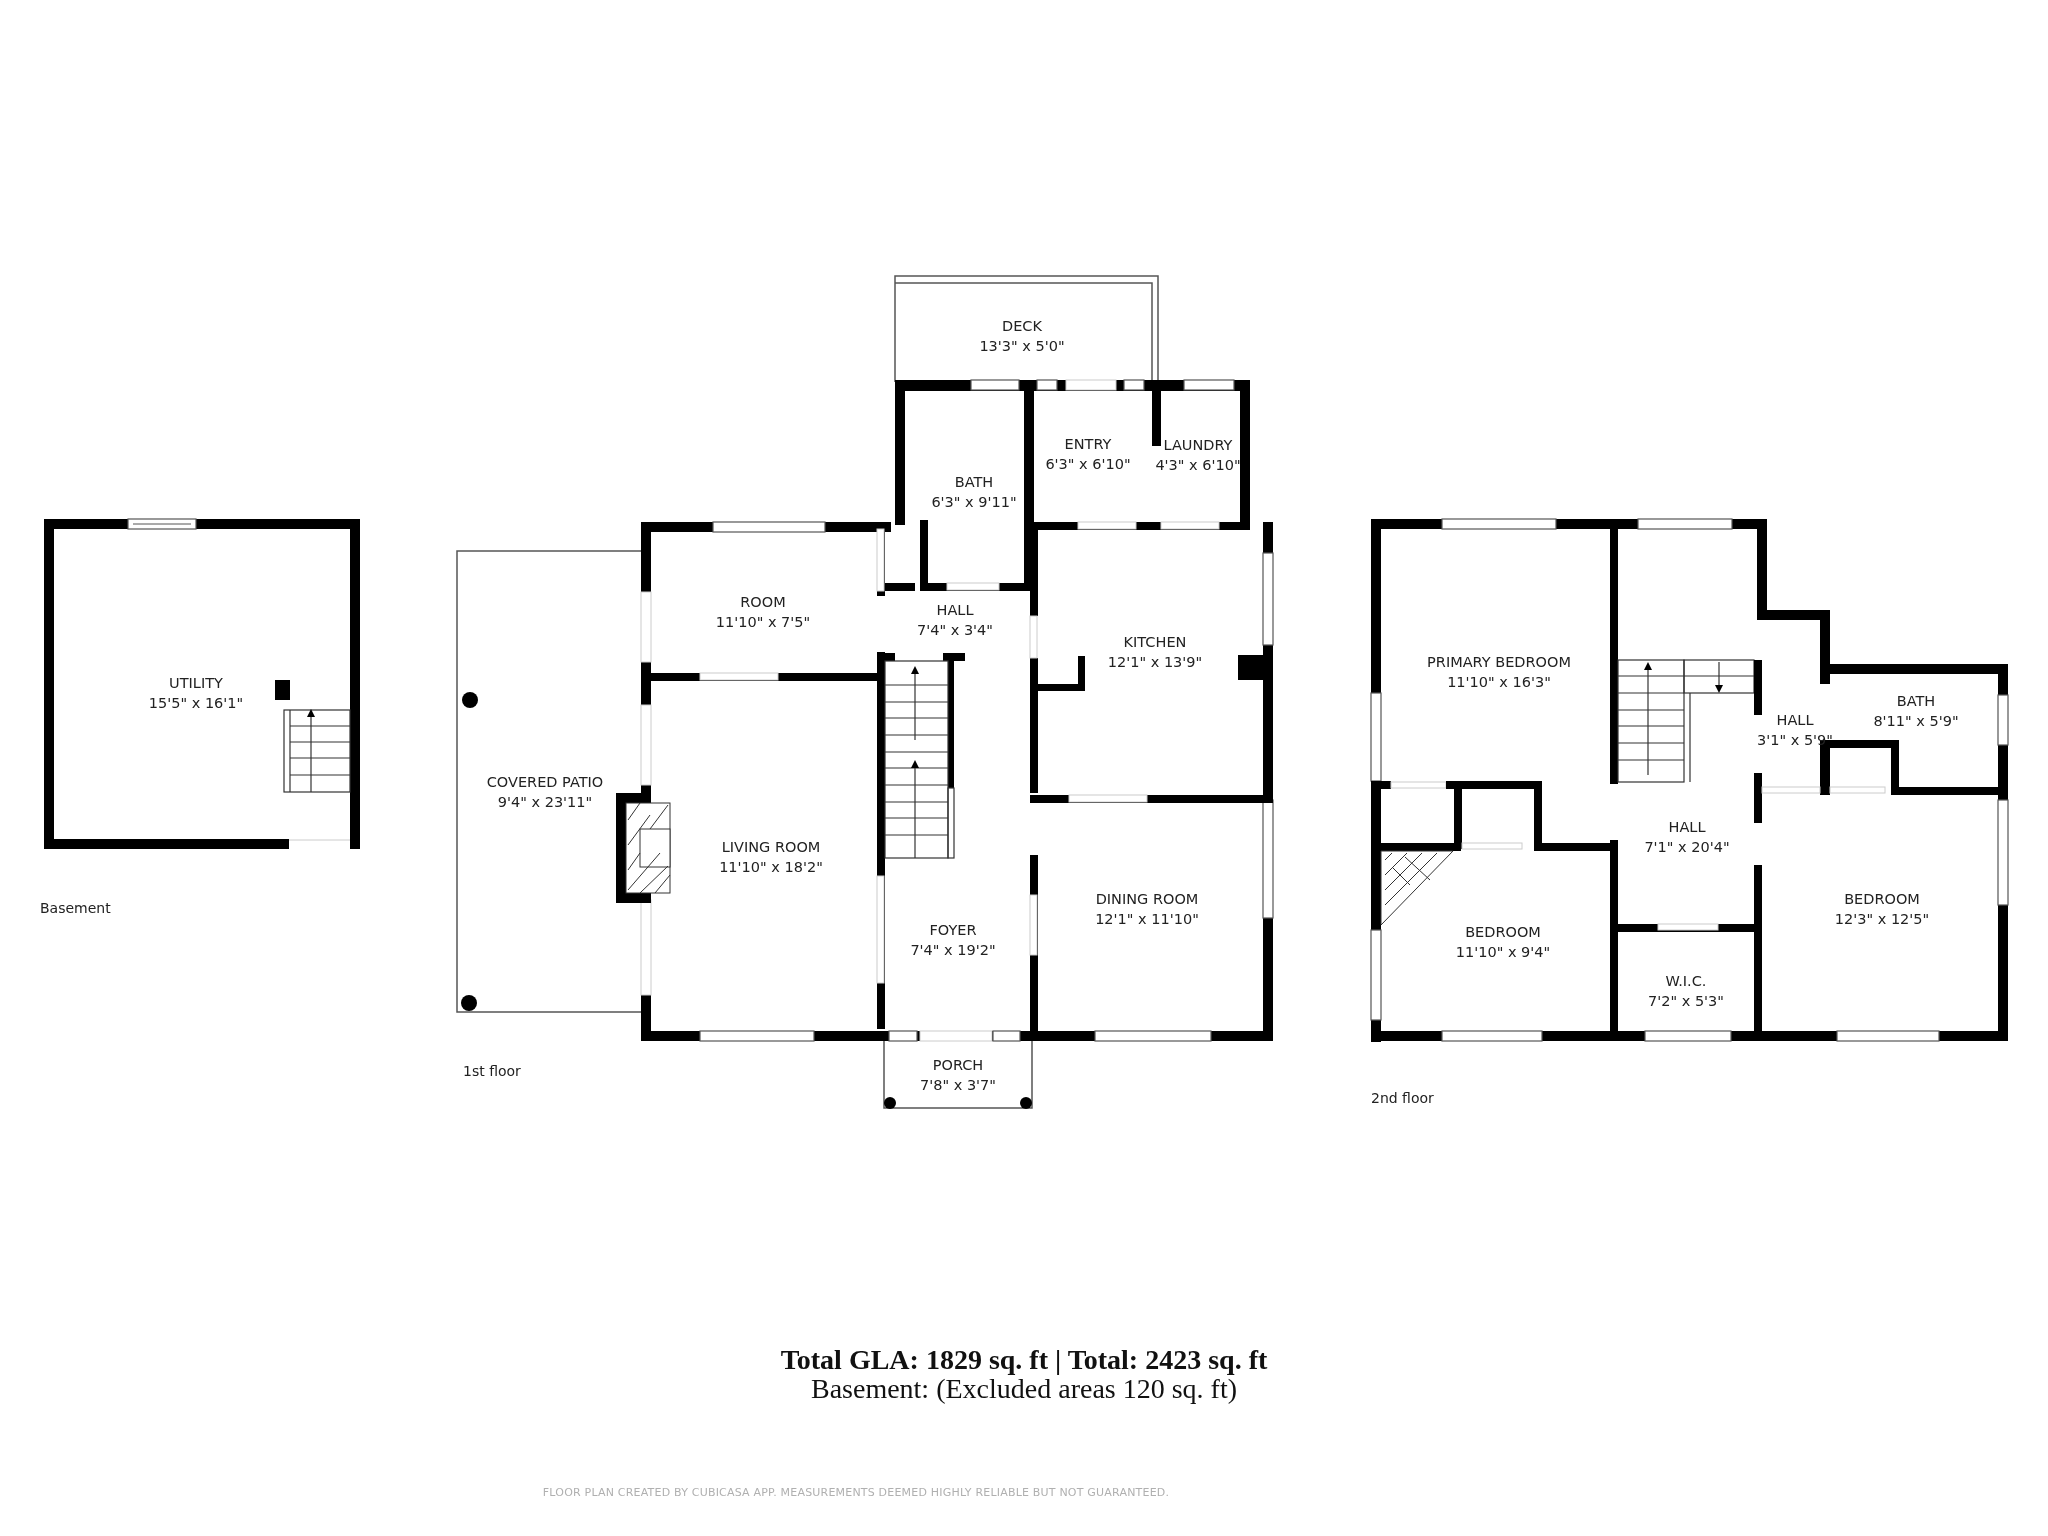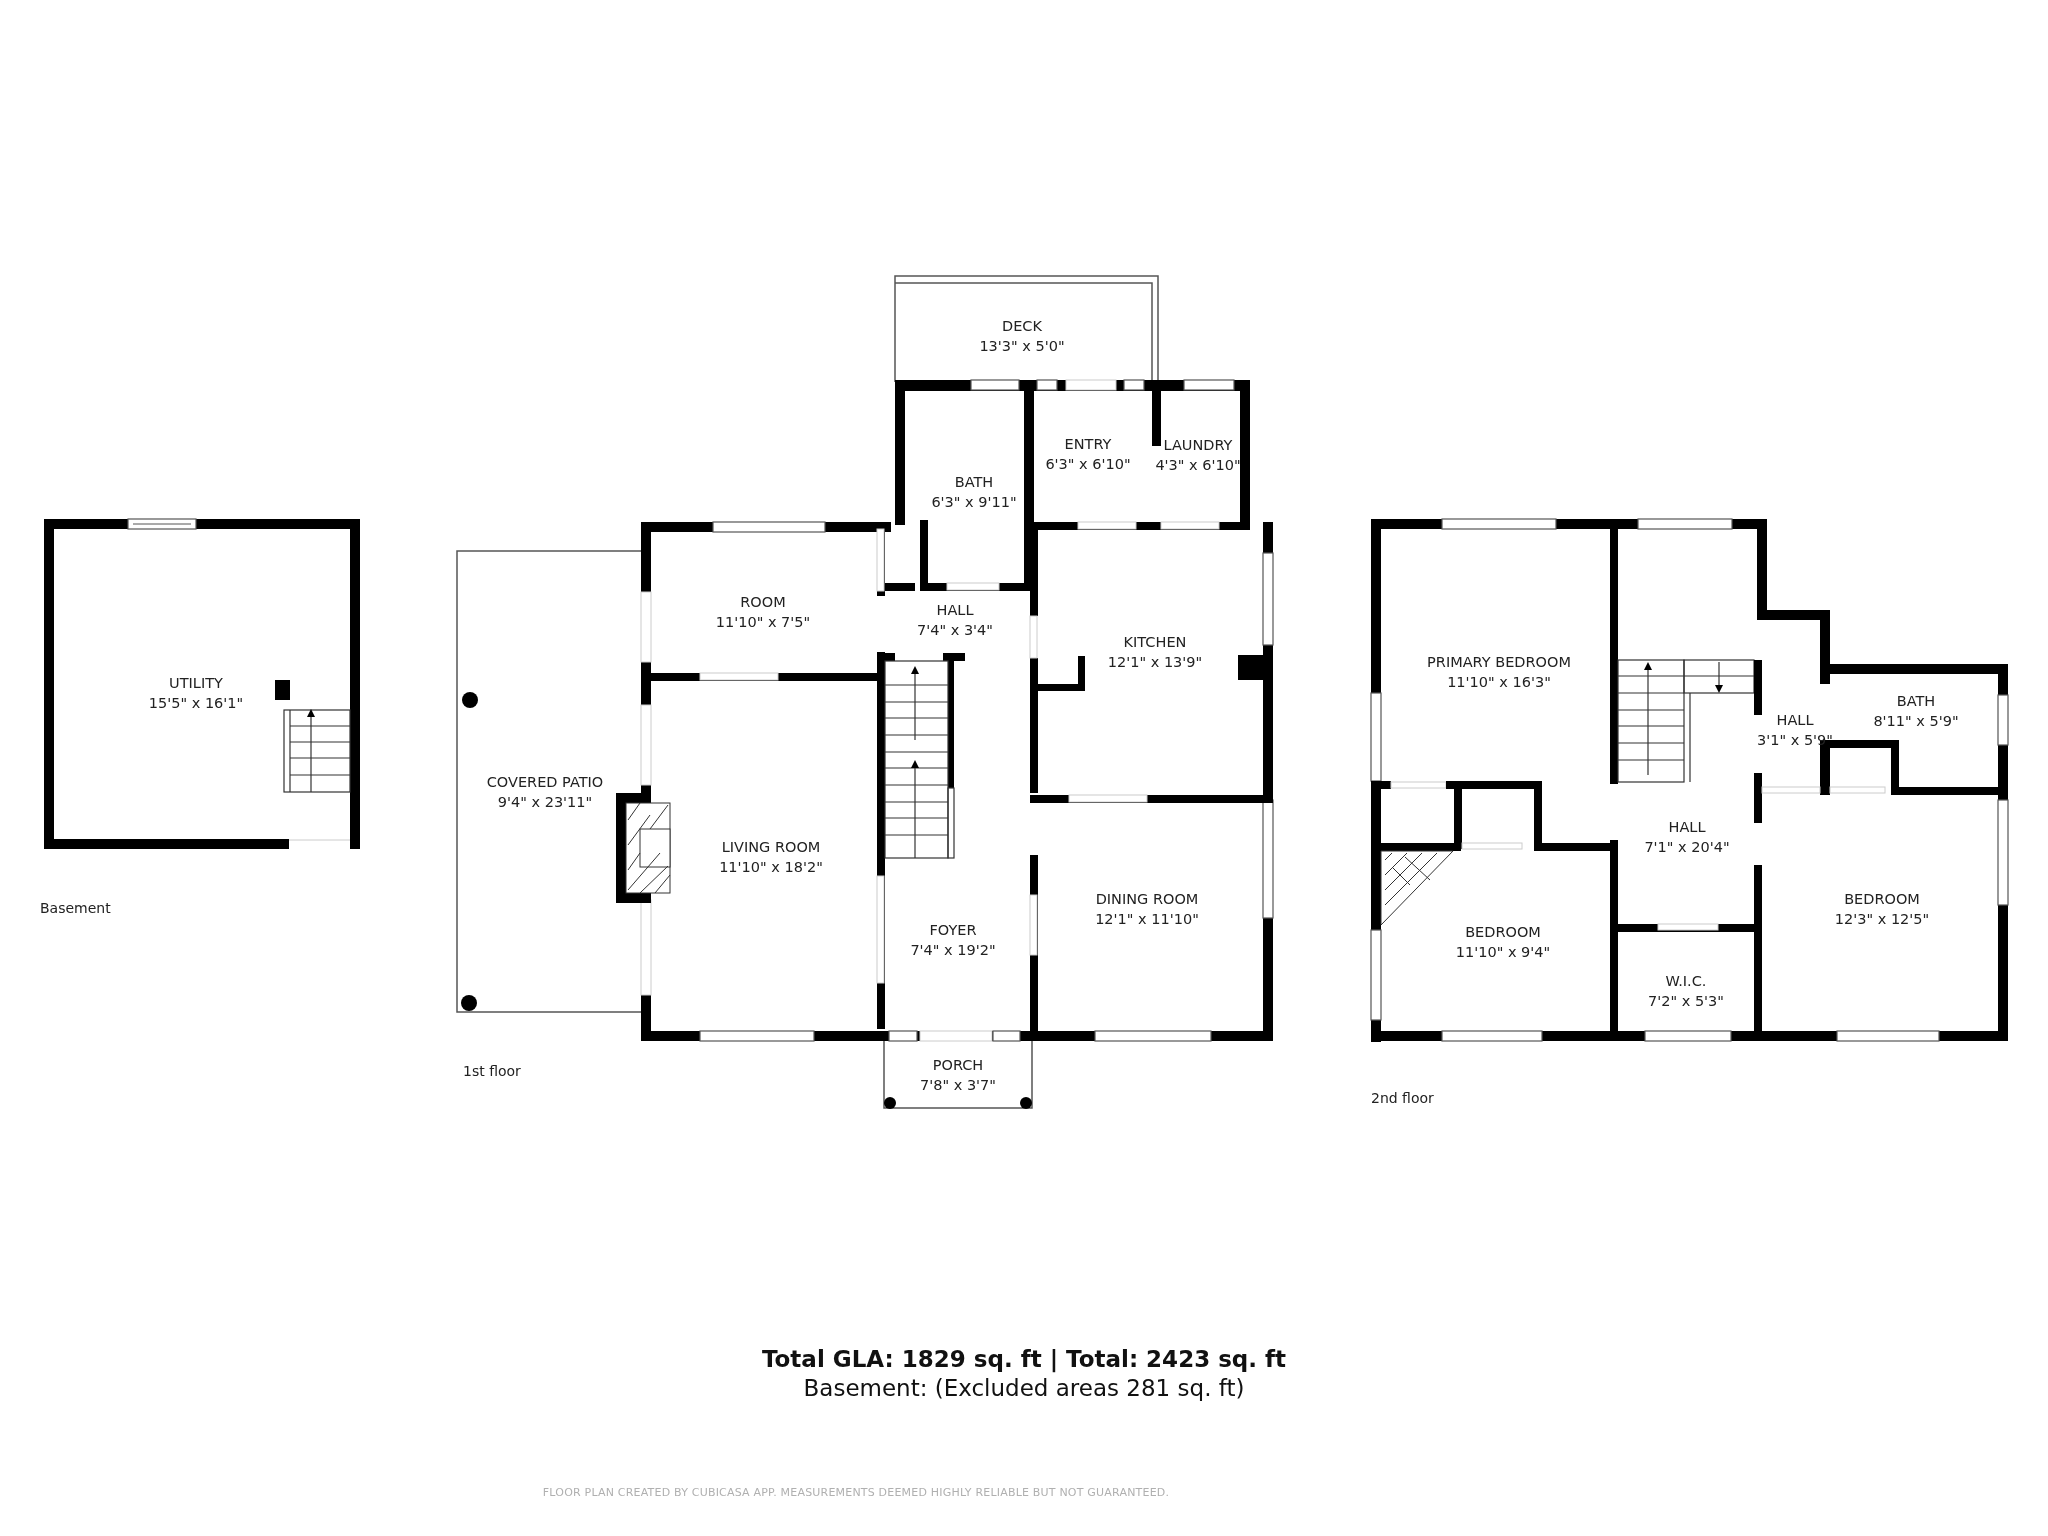--- a/index.html
+++ b/index.html
@@ -8,21 +8,21 @@
   svg#plan { position: absolute; left: 0; top: 0; }
   .room-label { font-family: "DejaVu Sans", sans-serif; font-size: 14.5px; fill: #222; text-anchor: middle; }
   .floor-label { font-family: "DejaVu Sans", sans-serif; font-size: 14px; fill: #222; }
   .wall { fill: #000; }
   .thin { fill: none; stroke: #555; stroke-width: 1.5; }
   .win { fill: #fff; stroke: #555; stroke-width: 1.2; }
   .door { fill: #fff; stroke: #ccc; stroke-width: 1; }
   .stair { fill: none; stroke: #333; stroke-width: 1.2; }
   .hatch { fill: none; stroke: #333; stroke-width: 1; }
   #summary { position: absolute; left: 0; width: 2048px; top: 1345px; text-align: center; }
-  #summary .line { font-size: 23px; line-height: 29px; color: #111; }
+  #summary .line { font-size: 28px; line-height: 29px; color: #111; font-family: Liberation Serif, serif; }
   #summary .bold { font-weight: bold; }
   #disclaimer { position: absolute; left: 0; width: 1712px; top: 1486px; text-align: center;
                 font-size: 11px; color: #b0b0b0; letter-spacing: 0.2px; }
 </style>
 </head>
 <body>
 
 <svg id="plan" width="2048" height="1536" viewBox="0 0 2048 1536" xmlns="http://www.w3.org/2000/svg">
 
   <g>
@@ -277,15 +277,15 @@
   <text class="room-label" x="1503" y="957">11'10" x 9'4"</text>
   <text class="room-label" x="1686" y="986">W.I.C.</text>
   <text class="room-label" x="1686" y="1006">7'2" x 5'3"</text>
   <text class="room-label" x="1882" y="904">BEDROOM</text>
   <text class="room-label" x="1882" y="924">12'3" x 12'5"</text>
   <text class="floor-label" x="1371" y="1103">2nd floor</text>
 </svg>
 
 <div id="summary">
   <div class="line bold">Total GLA: 1829 sq. ft | Total: 2423 sq. ft</div>
-  <div class="line">Basement: (Excluded areas 281 sq. ft)</div>
+  <div class="line">Basement: (Excluded areas 120 sq. ft)</div>
 </div>
 <div id="disclaimer">FLOOR PLAN CREATED BY CUBICASA APP. MEASUREMENTS DEEMED HIGHLY RELIABLE BUT NOT GUARANTEED.</div>
 
 </body></html>

